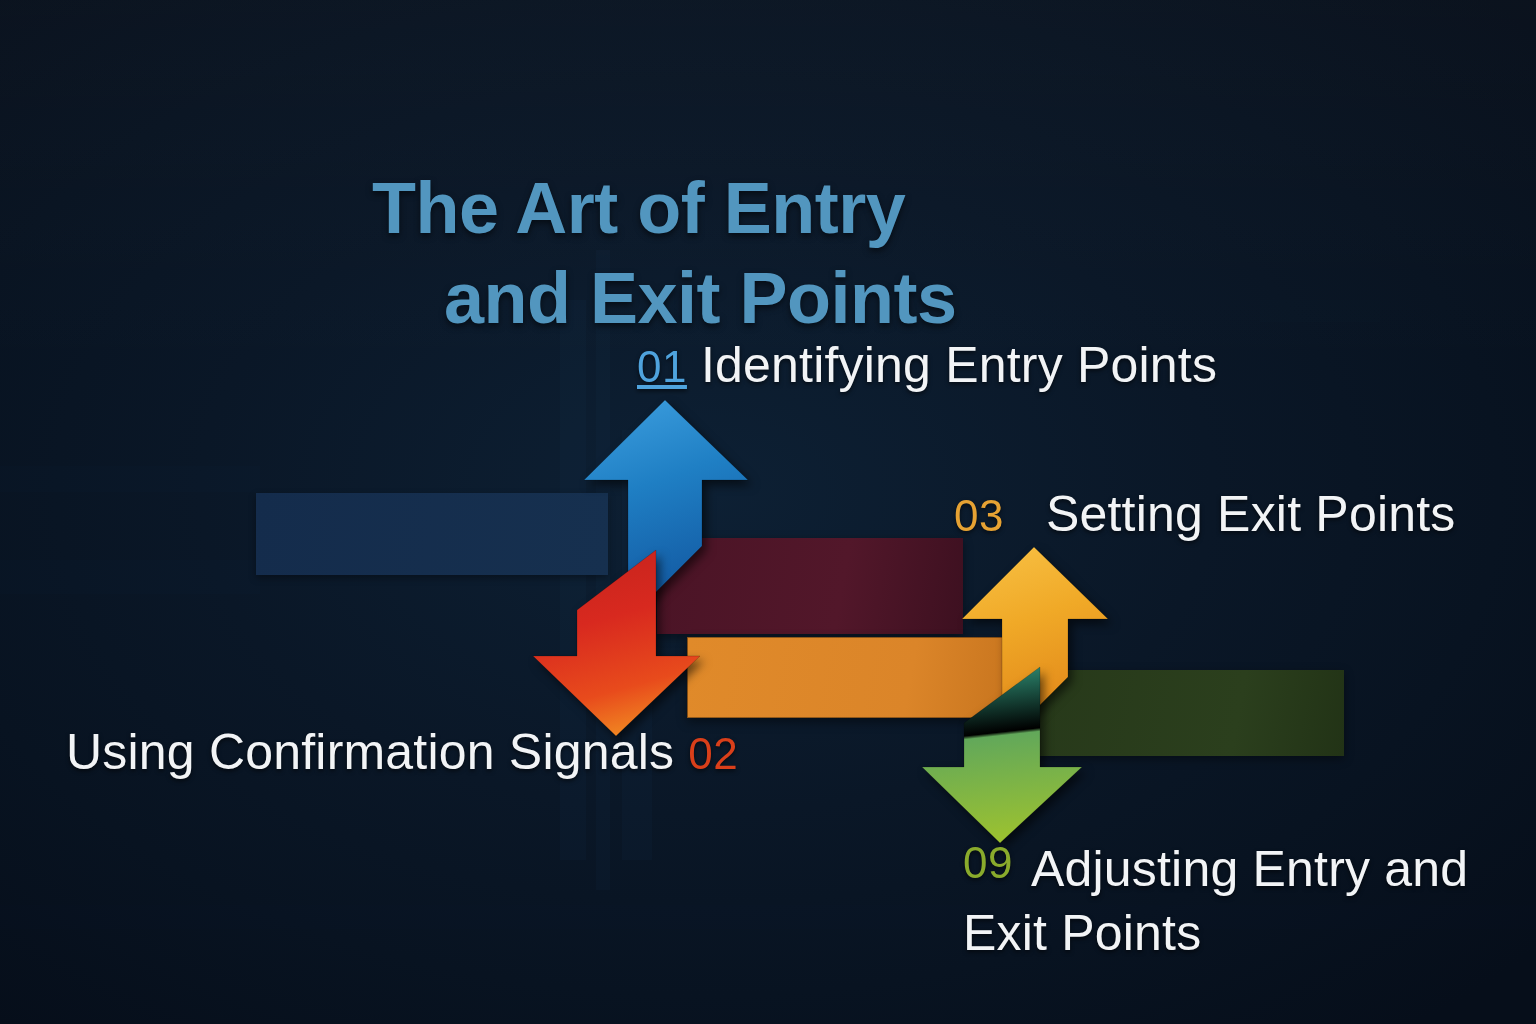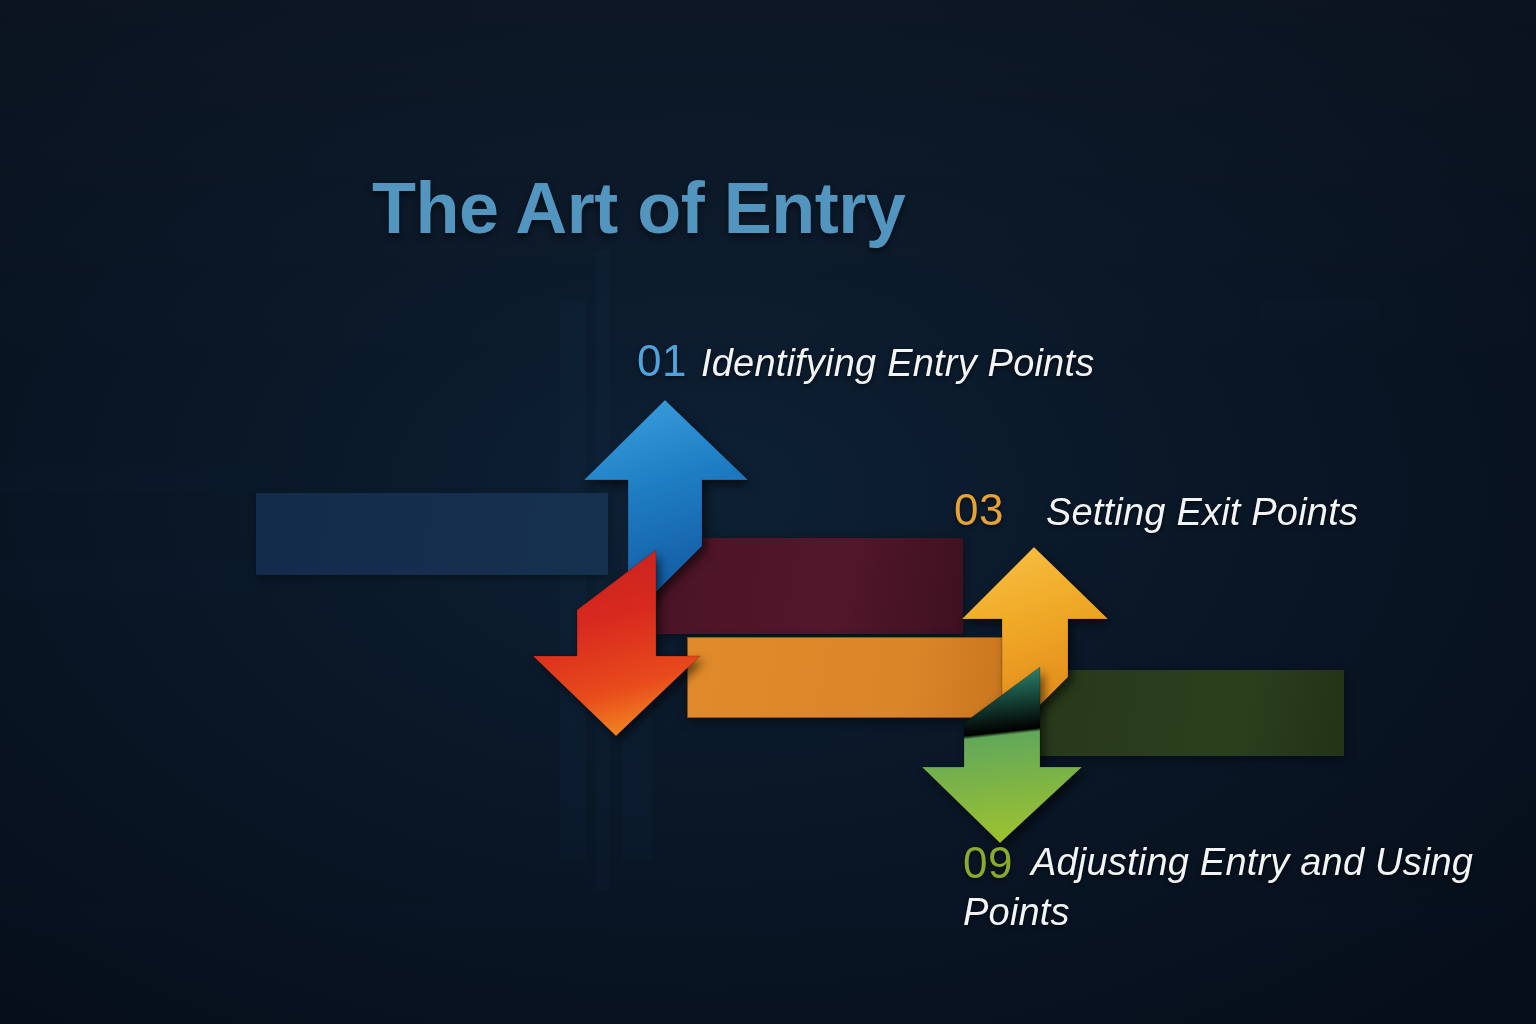--- a/index.html
+++ b/index.html
@@ -89,28 +89,27 @@
     color: #f2f4f6;
     text-shadow: 0 2px 4px rgba(0,0,0,0.6);
     white-space: nowrap;
   }
   .step .num {
     font-size: 44px;
     font-weight: normal;
     letter-spacing: 0.5px;
   }
   .step .txt {
-    font-size: 38px;
+    font-size: 50px;
     font-weight: normal;
     letter-spacing: 0.2px;
-    font-style: italic;
   }
 
   .step-1 { left: 637px; top: 336px; }
-  .step-1 .num { color: #4fa3dd; margin-right: 14px; }
+  .step-1 .num { color: #4fa3dd; margin-right: 14px; text-decoration: underline; }
 
   .step-2 { left: 66px; top: 723px; }
   .step-2 .num { color: #d93f1a; margin-left: 14px; }
 
   .step-3 { left: 954px; top: 485px; }
   .step-3 .num { color: #e6a233; margin-right: 42px; }
 
   .step-4 { left: 963px; top: 838px; white-space: normal; width: 580px; }
   .step-4 .num { color: #8aab2c; margin-right: 18px; vertical-align: top; }
   .step-4 .txt { display: inline; line-height: 1.27; }
@@ -126,20 +125,21 @@
     <div class="bg-bar" style="left:622px;  top:430px; width:30px;  height:430px;"></div>
     <div class="bg-bar" style="left:0px;    top:560px; width:260px; height:34px; opacity:.5;"></div>
     <div class="bg-bar" style="left:0px;    top:466px; width:260px; height:26px; opacity:.4;"></div>
     <div class="bg-bar" style="left:1260px; top:300px; width:120px; height:22px; opacity:.35;"></div>
     <div class="bg-bar" style="left:0px;    top:905px; width:1536px;height:24px; opacity:.25;"></div>
   </div>
   <div class="bg-sheen"></div>
 
   <div class="title">
     <span>The Art of Entry</span>
+    <span class="l2">and Exit Points</span>
   </div>
 
   <div class="slab slab-1"></div>
   <div class="slab slab-2"></div>
   <div class="slab slab-4"></div>
   <div class="slab slab-3"></div>
 
   <div class="arrow" style="left:570px; top:398px;">
     <svg width="180" height="225" viewBox="0 0 180 225">
       <defs>
@@ -191,22 +191,25 @@
         </linearGradient>
       </defs>
       <polygon points="122,2 122,102 164,102 82,178 4,102 46,102 46,58" fill="url(#gGreen)" stroke="rgba(0,0,0,0.18)" stroke-width="1"></polygon>
     </svg>
   </div>
 
   <div class="step step-1">
     <span class="num">01</span><span class="txt">Identifying Entry Points</span>
   </div>
 
+  <div class="step step-2">
+    <span class="txt">Using Confirmation Signals</span><span class="num">02</span>
+  </div>
 
   <div class="step step-3">
     <span class="num">03</span><span class="txt">Setting Exit Points</span>
   </div>
 
   <div class="step step-4">
-    <span class="num">09</span><span class="txt">Adjusting Entry and Using Points</span>
+    <span class="num">09</span><span class="txt">Adjusting Entry and Exit Points</span>
   </div>
 
 </div>
 
 </body></html>

